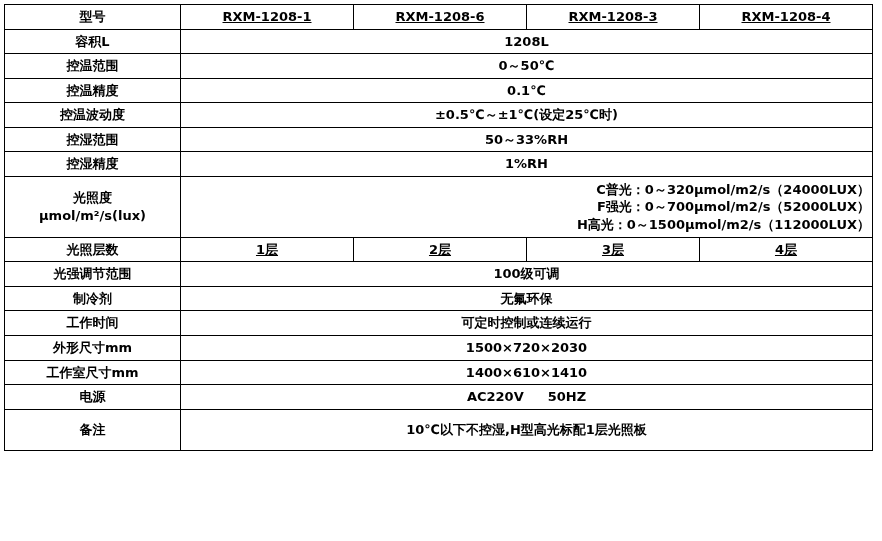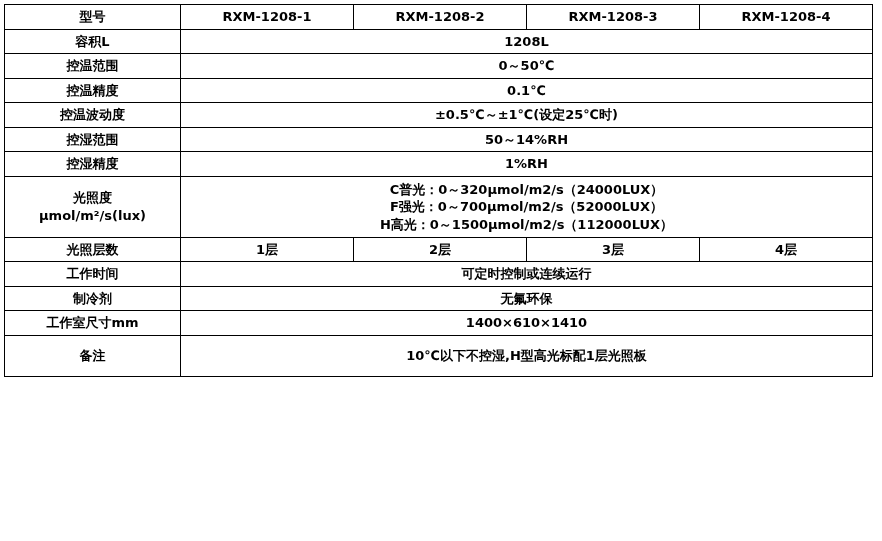--- a/index.html
+++ b/index.html
@@ -34,31 +34,33 @@
     font-size: 13px;
     line-height: 1.35;
     padding: 3px 2px;
     white-space: nowrap;
   }
   td.label {
     width: 176px;
   }
   td.val {
     width: 173px;
+    text-decoration: underline;
   }
   .r-light td, .r-multi td {
     white-space: normal;
   }
   .light-cell {
     text-align: center;
     padding: 6px 4px;
     line-height: 1.55;
   }
   .light-cell div {
     white-space: nowrap;
+    text-align: right;
   }
   .opt-cell {
     text-align: center;
     padding: 6px 8px;
     line-height: 1.6;
     white-space: normal;
   }
   .pow-cell span.gap {
     display: inline-block;
     width: 24px;
@@ -79,21 +81,21 @@
       <col style="width:176px">
       <col style="width:173px">
       <col style="width:173px">
       <col style="width:173px">
       <col style="width:173px">
     </colgroup>
     <tbody>
       <tr>
         <td class="label">型号</td>
         <td class="val">RXM-1208-1</td>
-        <td class="val">RXM-1208-2</td>
+        <td class="val">RXM-1208-6</td>
         <td class="val">RXM-1208-3</td>
         <td class="val">RXM-1208-4</td>
       </tr>
 
       <tr>
         <td class="label">容积L</td>
         <td colspan="4">1208L</td>
       </tr>
       <tr>
         <td class="label">控温范围</td>
@@ -102,21 +104,21 @@
       <tr>
         <td class="label">控温精度</td>
         <td colspan="4">0.1℃</td>
       </tr>
       <tr>
         <td class="label">控温波动度</td>
         <td colspan="4">±0.5℃～±1℃(设定25℃时)</td>
       </tr>
       <tr>
         <td class="label">控湿范围</td>
-        <td colspan="4">50～14%RH</td>
+        <td colspan="4">50～33%RH</td>
       </tr>
       <tr>
         <td class="label">控湿精度</td>
         <td colspan="4">1%RH</td>
       </tr>
 
       <tr class="r-light">
         <td class="label tall2">
           <div>光照度</div>
           <div>μmol/m²/s(lux)</div>
@@ -130,32 +132,46 @@
 
       <tr>
         <td class="label">光照层数</td>
         <td class="val">1层</td>
         <td class="val">2层</td>
         <td class="val">3层</td>
         <td class="val">4层</td>
       </tr>
 
       <tr>
-        <td class="label">工作时间</td>
-        <td colspan="4">可定时控制或连续运行</td>
+        <td class="label">光强调节范围</td>
+        <td colspan="4">100级可调</td>
       </tr>
       <tr>
         <td class="label">制冷剂</td>
         <td colspan="4">无氟环保</td>
       </tr>
       <tr>
+        <td class="label">工作时间</td>
+        <td colspan="4">可定时控制或连续运行</td>
+      </tr>
+      <tr>
+        <td class="label">外形尺寸mm</td>
+        <td colspan="4">1500×720×2030</td>
+      </tr>
+      <tr>
         <td class="label">工作室尺寸mm</td>
         <td colspan="4">1400×610×1410</td>
       </tr>
 
+      <tr>
+        <td class="label">电源</td>
+        <td colspan="4" class="pow-cell">
+          <span>AC220V</span><span class="gap"></span><span>50HZ</span>
+        </td>
+      </tr>
 
 
       <tr>
         <td class="label tall">备注</td>
         <td colspan="4">10℃以下不控湿,H型高光标配1层光照板</td>
       </tr>
     </tbody>
   </table>
 </div>
 

